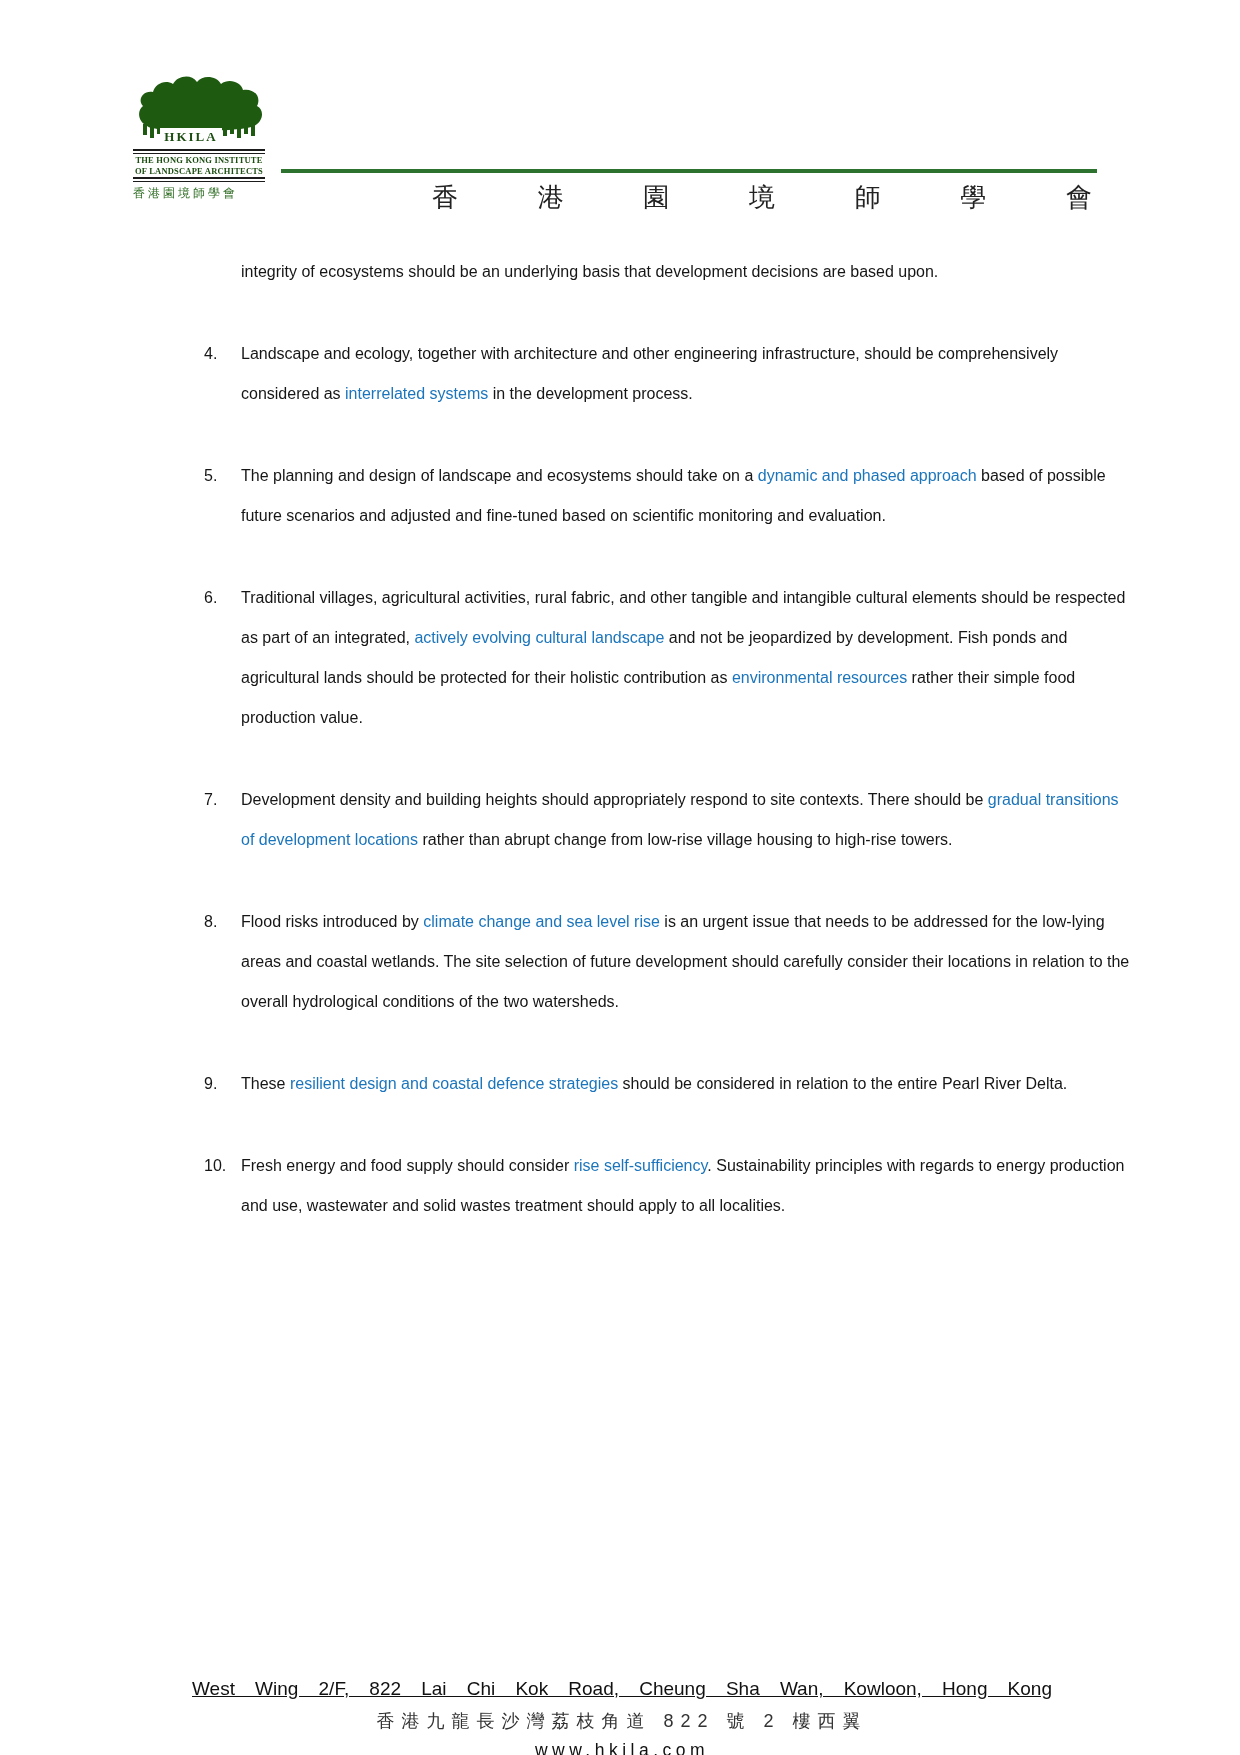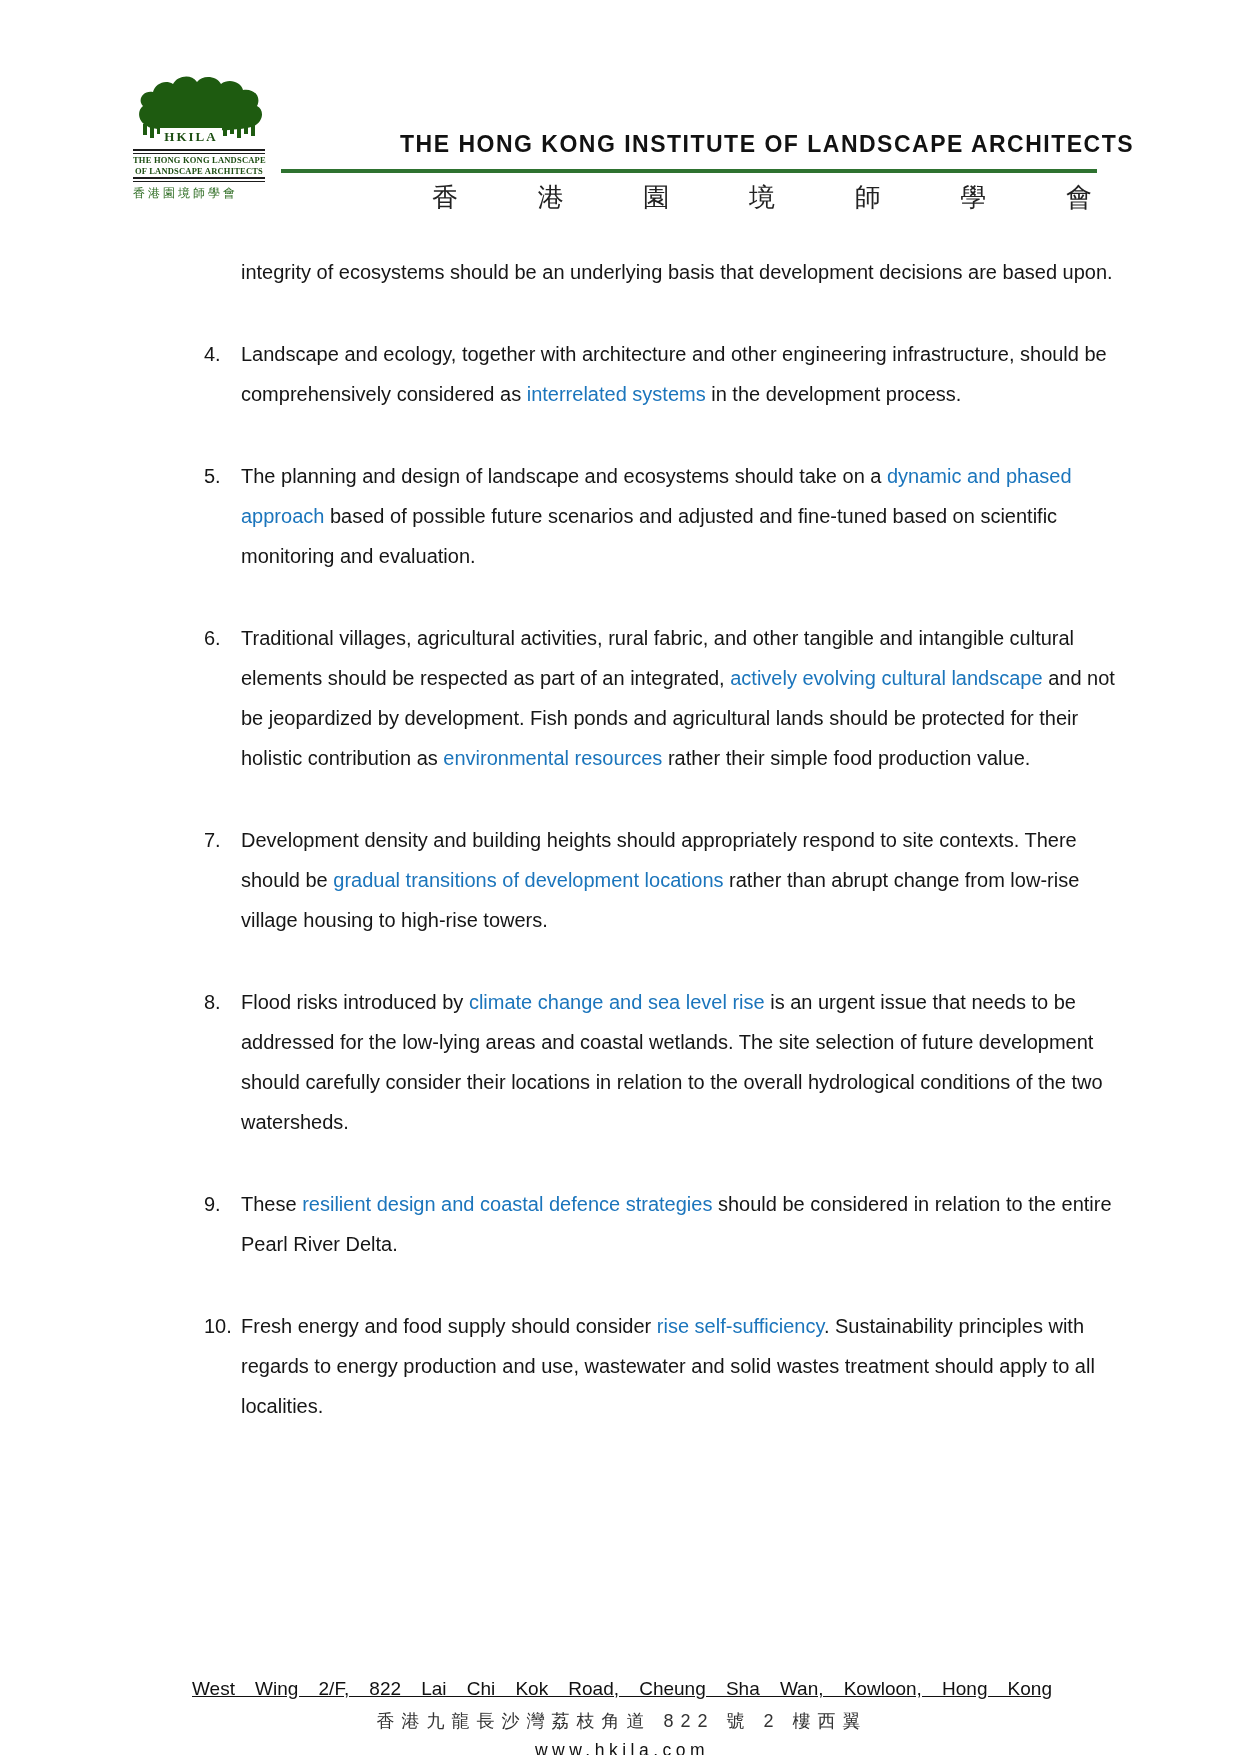--- a/index.html
+++ b/index.html
@@ -30,21 +30,21 @@
   .cn-row{
     position:absolute;left:432px;top:180px;width:660px;
     display:flex;justify-content:space-between;
     font-size:26px;color:#222;font-family:"Liberation Serif",serif;
   }
 
   
   .doc{position:absolute;left:204px;top:252px;width:927px;}
   .item{
     position:relative;padding-left:37px;margin:0 0 42px 0;
-    font-size:20px;line-height:40px;color:#161616;
+    font-size:16px;line-height:40px;color:#161616;
   }
   .item .num{position:absolute;left:0;top:0;}
   .hl{color:#1b75bc;font-weight:normal;}
 
   
   .footer{position:absolute;left:192px;top:1638px;width:860px;text-align:center;}
   .addr-en{
     font-size:19px;color:#111;text-decoration:underline;
     text-align:justify;text-align-last:justify;-moz-text-align-last:justify;
     white-space:nowrap;display:block;width:100%;margin-top:40px;
@@ -69,27 +69,26 @@
         <rect x="90" y="48" width="4" height="12"></rect>
         <rect x="97" y="48" width="4" height="10"></rect>
         <rect x="104" y="48" width="4" height="14"></rect>
         <rect x="111" y="48" width="4" height="10"></rect>
         <rect x="118" y="48" width="4" height="12"></rect>
       </g>
       <rect x="27" y="52" width="62" height="16" fill="#ffffff"></rect>
       <text x="58" y="65" text-anchor="middle" font-family="Liberation Serif,serif" font-size="13" font-weight="bold" letter-spacing="2" fill="#1c4e12">HKILA</text>
     </svg>
     <div class="logo-rule"></div>
-    <div class="logo-name">THE HONG KONG LANDSCAPE</div>
+    <div class="logo-name">THE HONG KONG INSTITUTE</div>
     <div class="logo-name">OF LANDSCAPE ARCHITECTS</div>
     <div class="logo-rule"></div>
     <div class="logo-cn">香港園境師學會</div>
   </div>
 
-  <div class="org-title">THE HONG KONG INSTITUTE OF LANDSCAPE ARCHITECTS</div>
   <div class="green-rule"></div>
   <div class="cn-row" id="cn-row">
       <span>香</span>
       <span>港</span>
       <span>園</span>
       <span>境</span>
       <span>師</span>
       <span>學</span>
       <span>會</span>
     </div>

